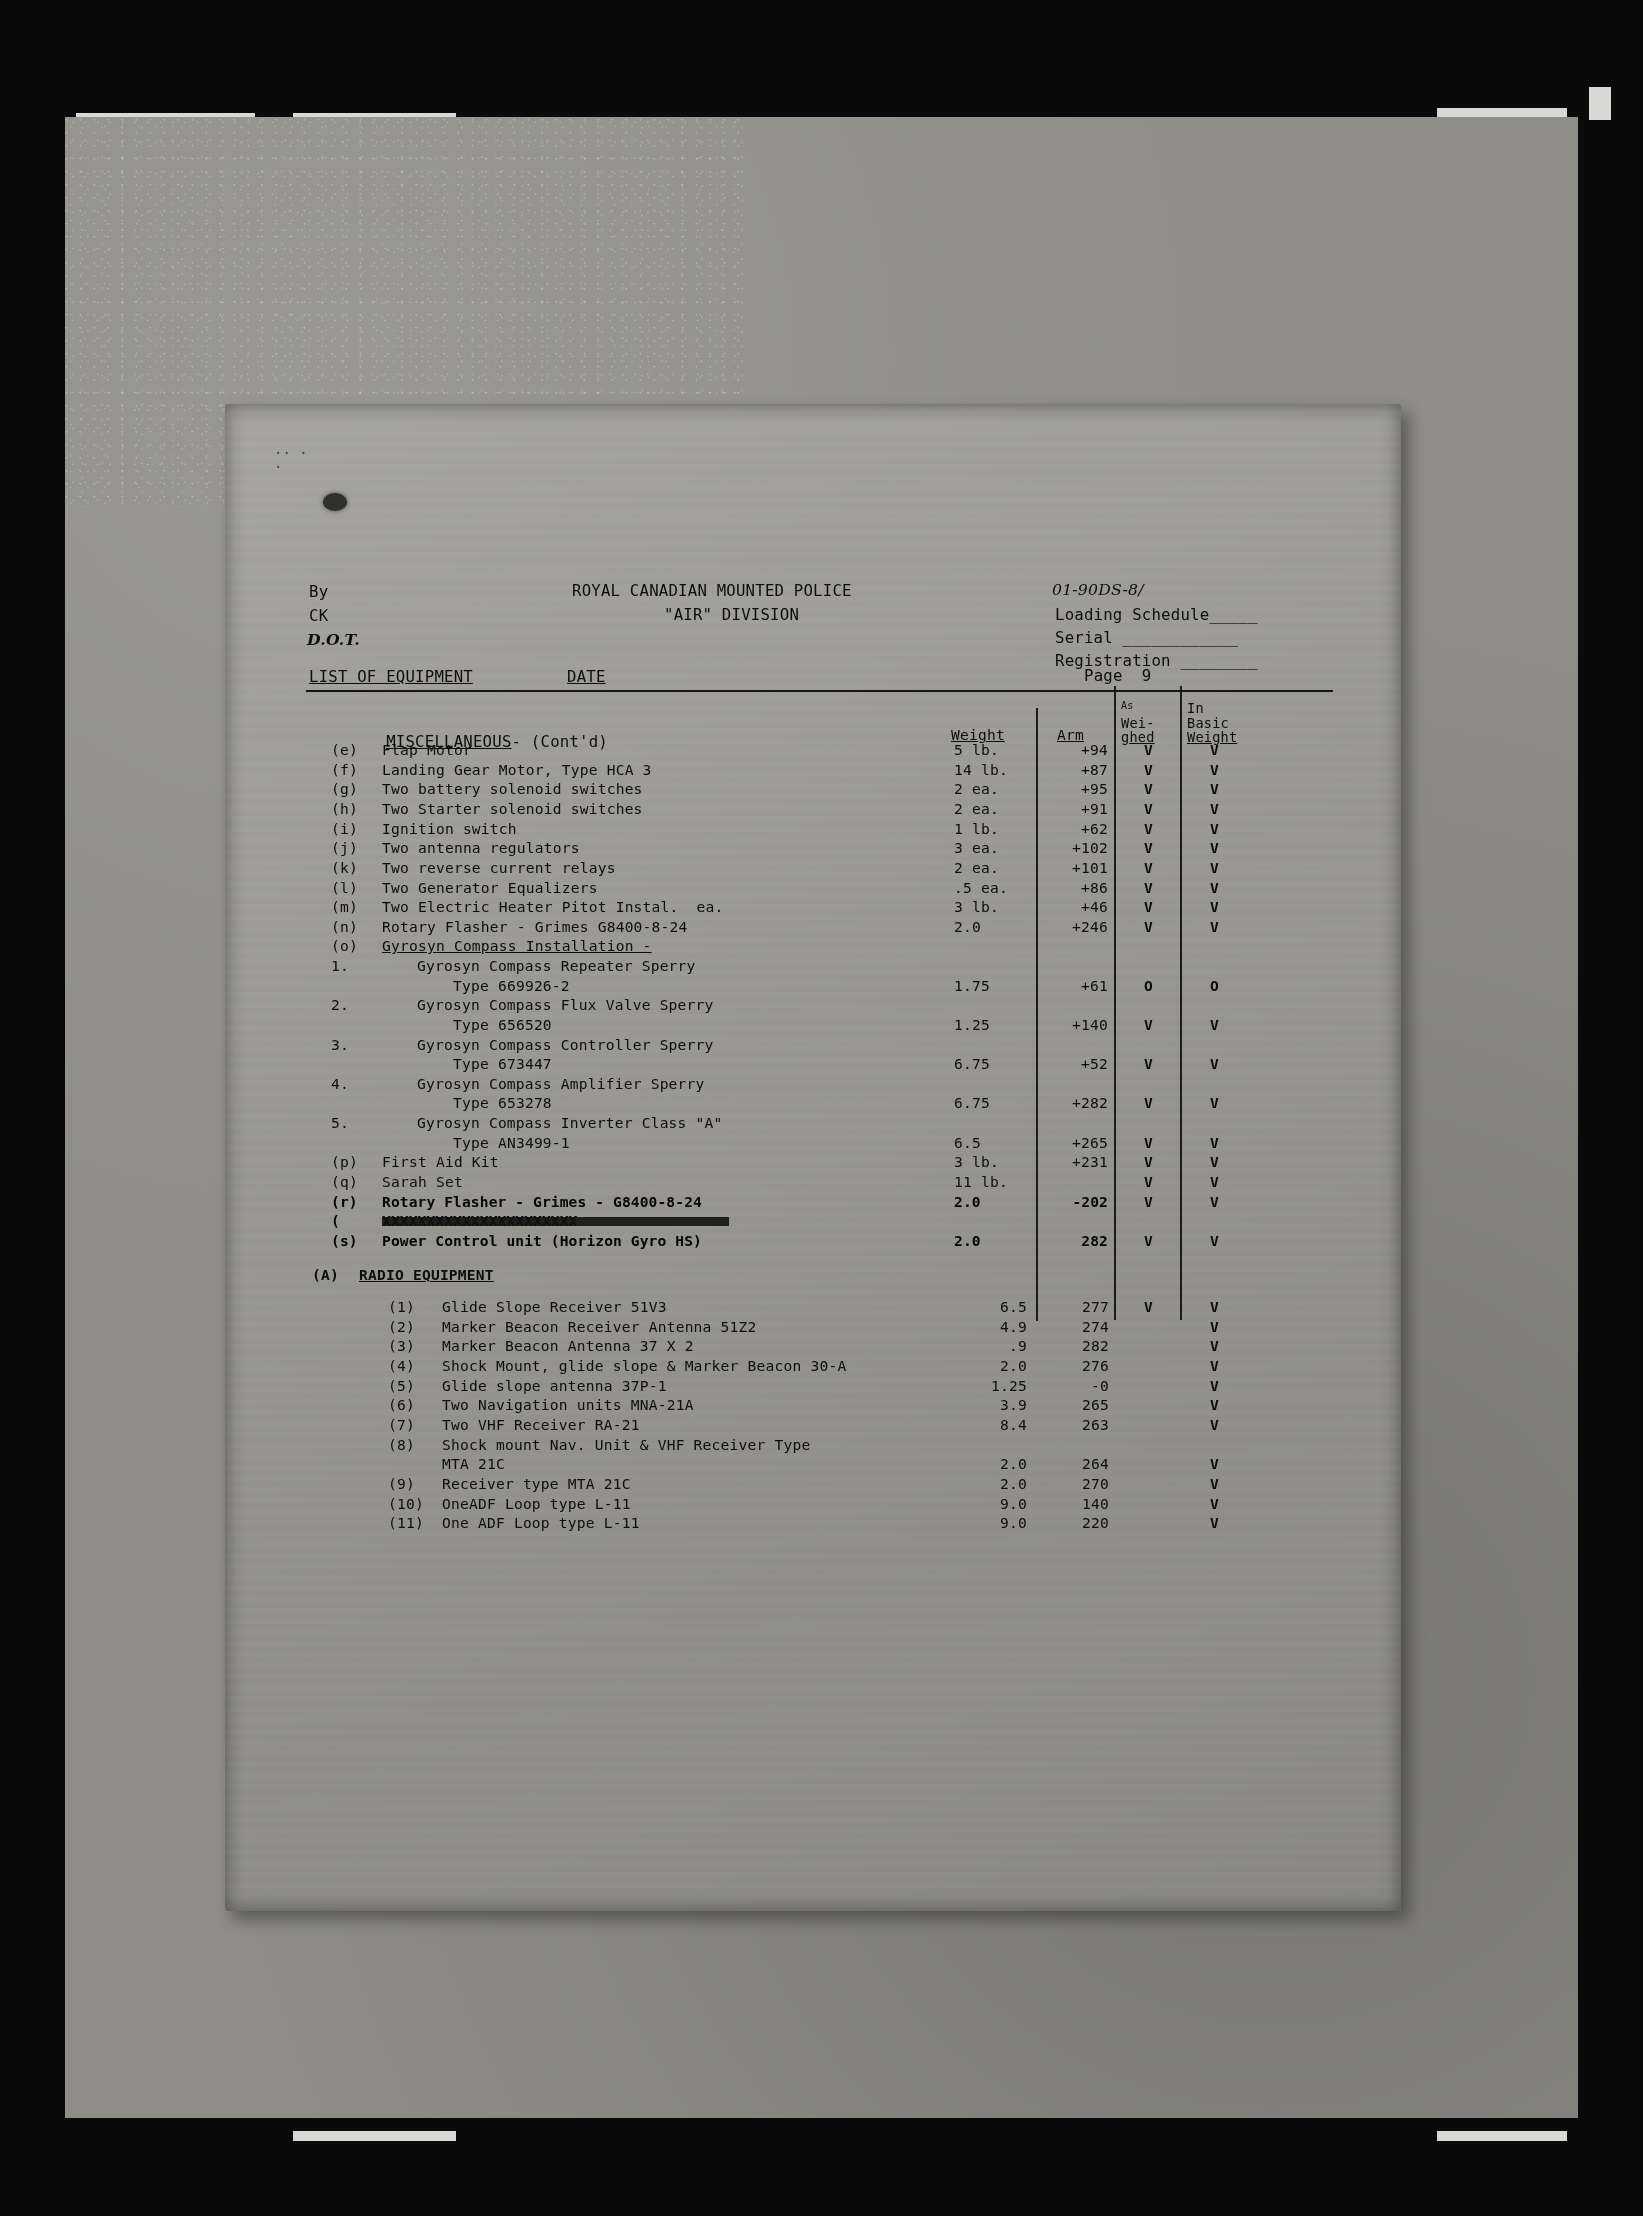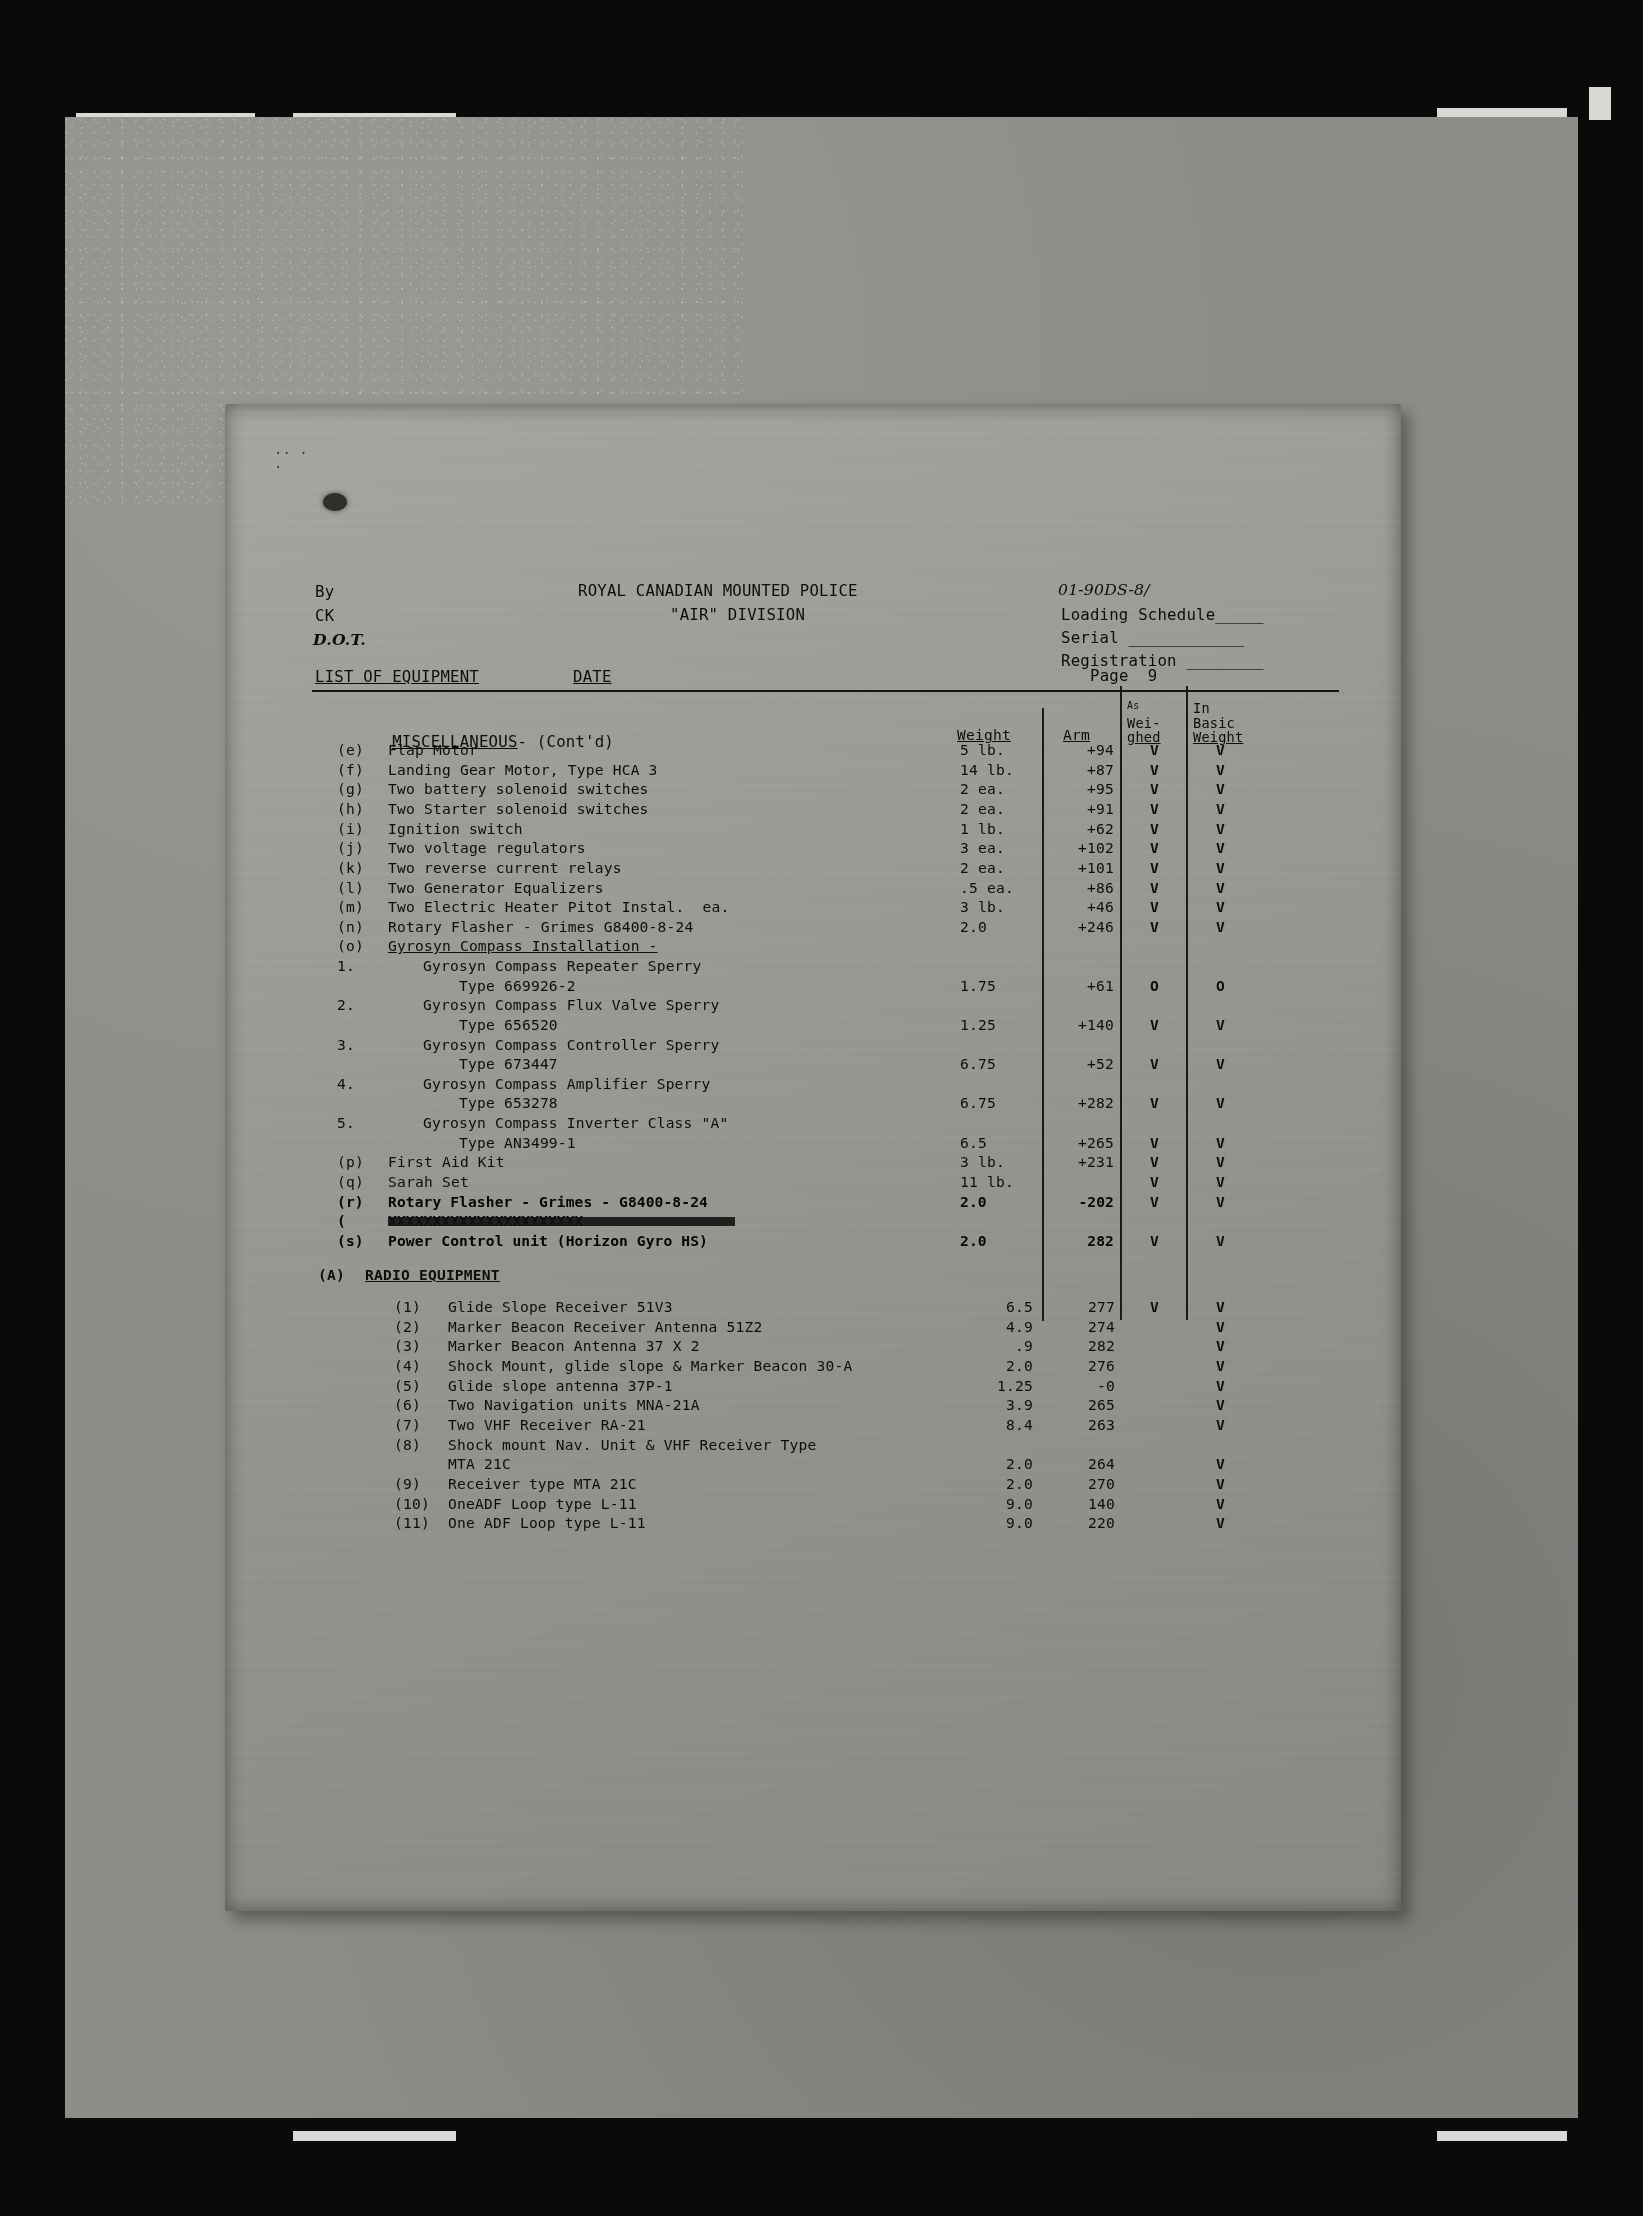--- a/index.html
+++ b/index.html
@@ -86,21 +86,21 @@
     width: 65px; height: 33px;
     color: #1a1a1a;
     font-size: 14px;
     line-height: 1;
     opacity: .75;
   }
 
   
   #typed-body {
     position: absolute;
-    left: 6px; top: 0;
+    left: 0; top: 0;
     width: 100%; height: 100%;
     font-family: "DejaVu Sans Mono", monospace;
     font-size: 14.6px;
     letter-spacing: 0.2px;
   }
 
   .tline { position: absolute; white-space: pre; }
 
   
   #hdr-by      { left: 84px; top: 178px; font-size: 15.7px; }
@@ -243,21 +243,21 @@
       <div class="vrule" id="vrule-1"></div>
       <div class="vrule" id="vrule-2"></div>
       <div class="vrule" id="vrule-3"></div>
 
       <div id="rows-host">
           <div class="row" style="top: 337px;"><span class="tag">(e)</span><span class="desc">Flap Motor</span><span class="wt">5 lb.</span><span class="arm">+94</span><span class="ckA">V</span><span class="ckB">V</span></div>
           <div class="row" style="top: 357px;"><span class="tag">(f)</span><span class="desc">Landing Gear Motor, Type HCA 3</span><span class="wt">14 lb.</span><span class="arm">+87</span><span class="ckA">V</span><span class="ckB">V</span></div>
           <div class="row" style="top: 376px;"><span class="tag">(g)</span><span class="desc">Two battery solenoid switches</span><span class="wt">2 ea.</span><span class="arm">+95</span><span class="ckA">V</span><span class="ckB">V</span></div>
           <div class="row" style="top: 396px;"><span class="tag">(h)</span><span class="desc">Two Starter solenoid switches</span><span class="wt">2 ea.</span><span class="arm">+91</span><span class="ckA">V</span><span class="ckB">V</span></div>
           <div class="row" style="top: 416px;"><span class="tag">(i)</span><span class="desc">Ignition switch</span><span class="wt">1 lb.</span><span class="arm">+62</span><span class="ckA">V</span><span class="ckB">V</span></div>
-          <div class="row" style="top: 435px;"><span class="tag">(j)</span><span class="desc">Two voltage regulators</span><span class="wt">3 ea.</span><span class="arm">+102</span><span class="ckA">V</span><span class="ckB">V</span></div>
+          <div class="row" style="top: 435px;"><span class="tag">(j)</span><span class="desc">Two antenna regulators</span><span class="wt">3 ea.</span><span class="arm">+102</span><span class="ckA">V</span><span class="ckB">V</span></div>
           <div class="row" style="top: 455px;"><span class="tag">(k)</span><span class="desc">Two reverse current relays</span><span class="wt">2 ea.</span><span class="arm">+101</span><span class="ckA">V</span><span class="ckB">V</span></div>
           <div class="row" style="top: 475px;"><span class="tag">(l)</span><span class="desc">Two Generator Equalizers</span><span class="wt">.5 ea.</span><span class="arm">+86</span><span class="ckA">V</span><span class="ckB">V</span></div>
           <div class="row" style="top: 494px;"><span class="tag">(m)</span><span class="desc">Two Electric Heater Pitot Instal.  ea.</span><span class="wt">3 lb.</span><span class="arm">+46</span><span class="ckA">V</span><span class="ckB">V</span></div>
           <div class="row" style="top: 514px;"><span class="tag">(n)</span><span class="desc">Rotary Flasher - Grimes G8400-8-24</span><span class="wt">2.0</span><span class="arm">+246</span><span class="ckA">V</span><span class="ckB">V</span></div>
           <div class="row ul" style="top: 533px;"><span class="tag">(o)</span><span class="desc">Gyrosyn Compass Installation -</span><span class="wt"></span><span class="arm"></span><span class="ckA"></span><span class="ckB"></span></div>
           <div class="row sub" style="top: 553px;"><span class="tag">1.</span><span class="desc">Gyrosyn Compass Repeater Sperry</span><span class="wt"></span><span class="arm"></span><span class="ckA"></span><span class="ckB"></span></div>
           <div class="row sub2" style="top: 573px;"><span class="tag"></span><span class="desc">Type 669926-2</span><span class="wt">1.75</span><span class="arm">+61</span><span class="ckA">O</span><span class="ckB">O</span></div>
           <div class="row sub" style="top: 592px;"><span class="tag">2.</span><span class="desc">Gyrosyn Compass Flux Valve Sperry</span><span class="wt"></span><span class="arm"></span><span class="ckA"></span><span class="ckB"></span></div>
           <div class="row sub2" style="top: 612px;"><span class="tag"></span><span class="desc">Type 656520</span><span class="wt">1.25</span><span class="arm">+140</span><span class="ckA">V</span><span class="ckB">V</span></div>
           <div class="row sub" style="top: 632px;"><span class="tag">3.</span><span class="desc">Gyrosyn Compass Controller Sperry</span><span class="wt"></span><span class="arm"></span><span class="ckA"></span><span class="ckB"></span></div>

